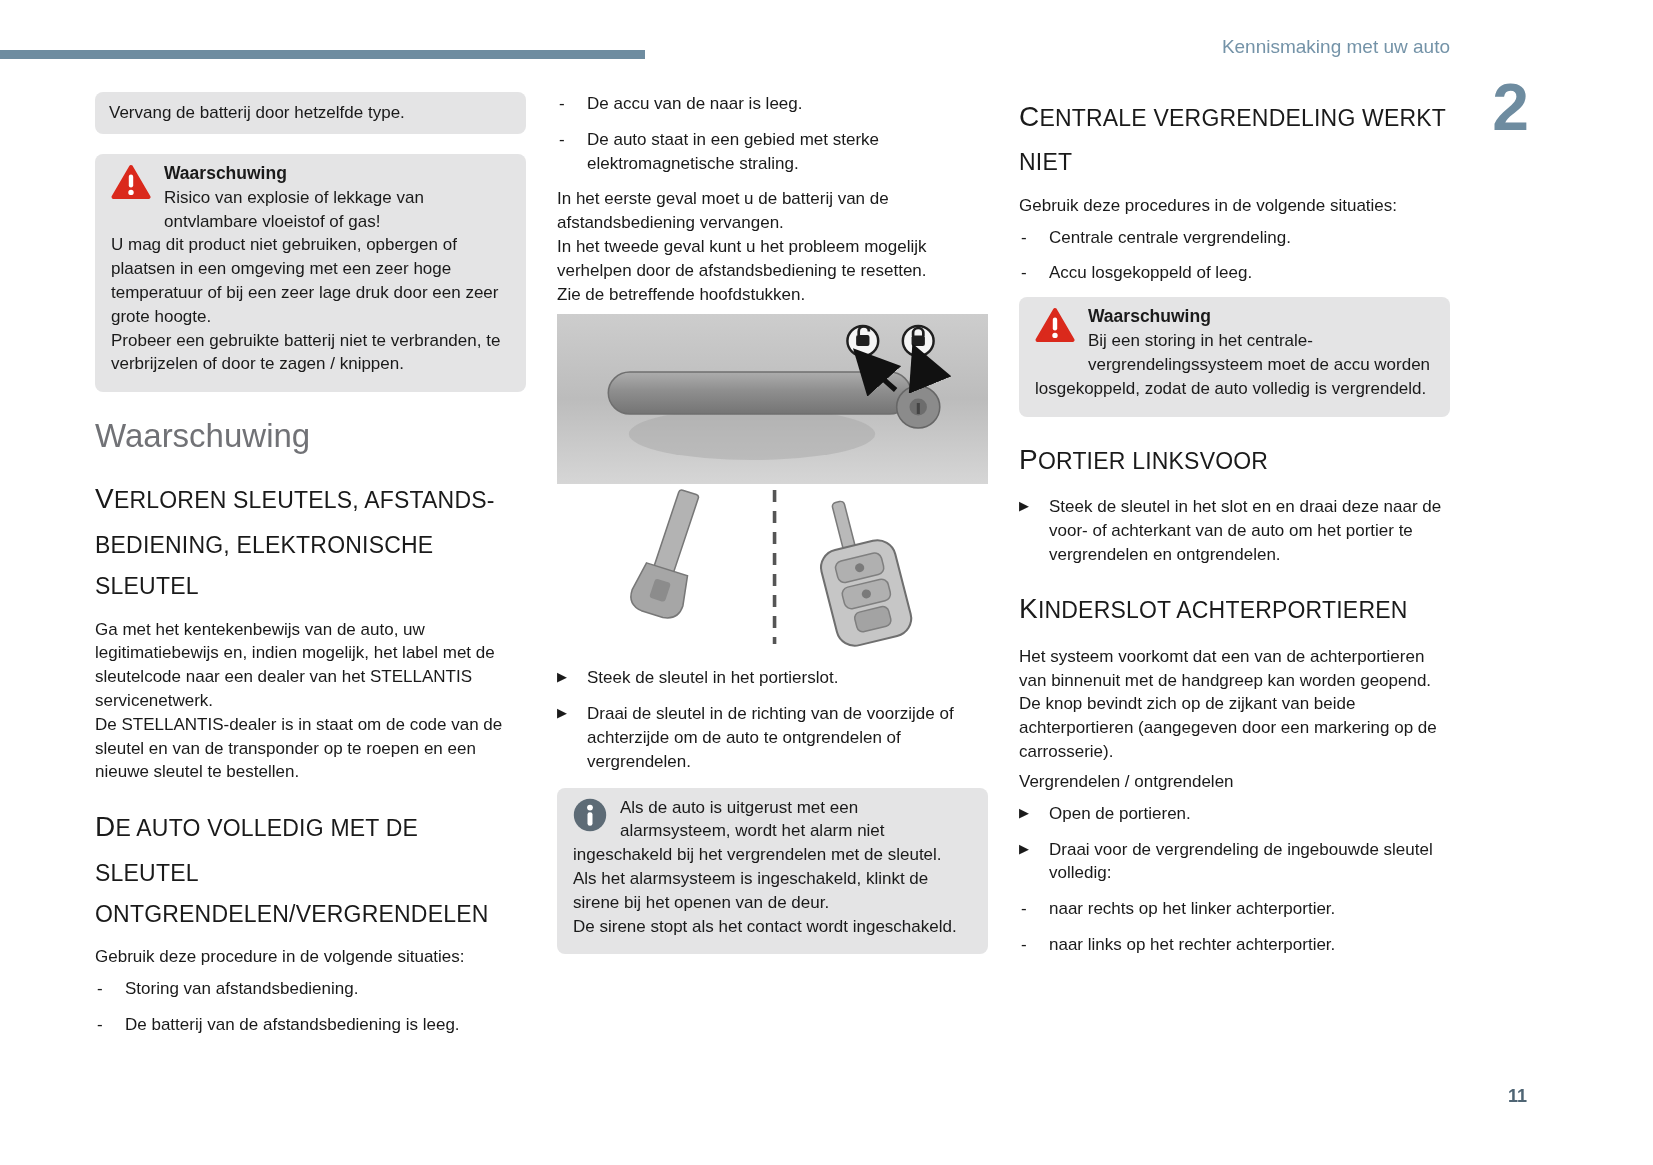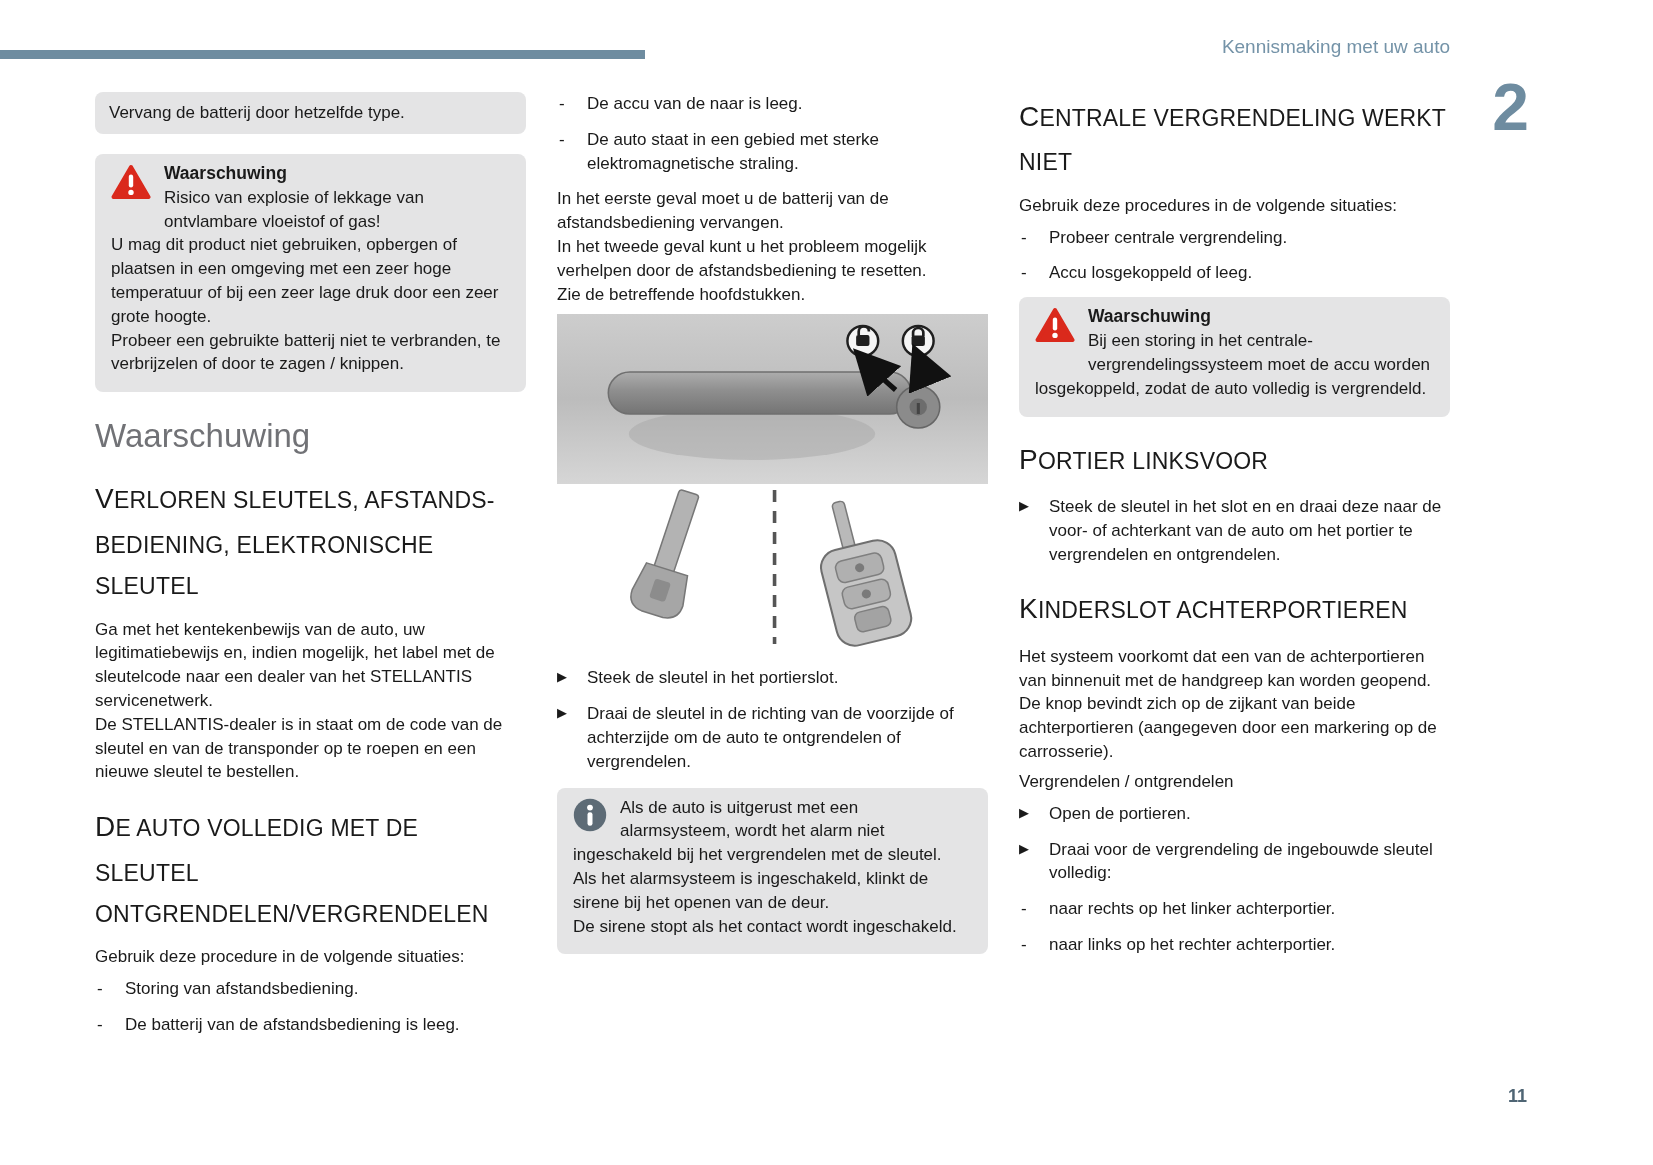--- a/index.html
+++ b/index.html
@@ -181,21 +181,21 @@
 Als het alarmsysteem is ingeschakeld, klinkt de sirene bij het openen van de deur.
 De sirene stopt als het contact wordt ingeschakeld.</div>
       </div>
     </div>
 
     <div class="col">
 
       <h2 class="section-heading" style="margin-top:0;">Centrale vergrendeling werkt niet</h2>
       <p class="body">Gebruik deze procedures in de volgende situaties:</p>
       <div>
-        <div class="dash-item"><span>Probeer centrale vergrendeling.</span></div>
+        <div class="dash-item"><span>Centrale centrale vergrendeling.</span></div>
         <div class="dash-item"><span>Accu losgekoppeld of leeg.</span></div>
       </div>
 
       <div class="gray-box alert" style="margin-top:6px;">
         <span class="icon">
           <svg viewBox="0 0 40 36" width="40" height="36">
             <path d="M20 3 L37.5 33 H2.5 Z" fill="#da291c" stroke="#da291c" stroke-width="4" stroke-linejoin="round"></path>
             <rect x="17.8" y="10.5" width="4.4" height="13" rx="2.2" fill="#fff"></rect>
             <circle cx="20" cy="28.4" r="2.7" fill="#fff"></circle>
           </svg>

